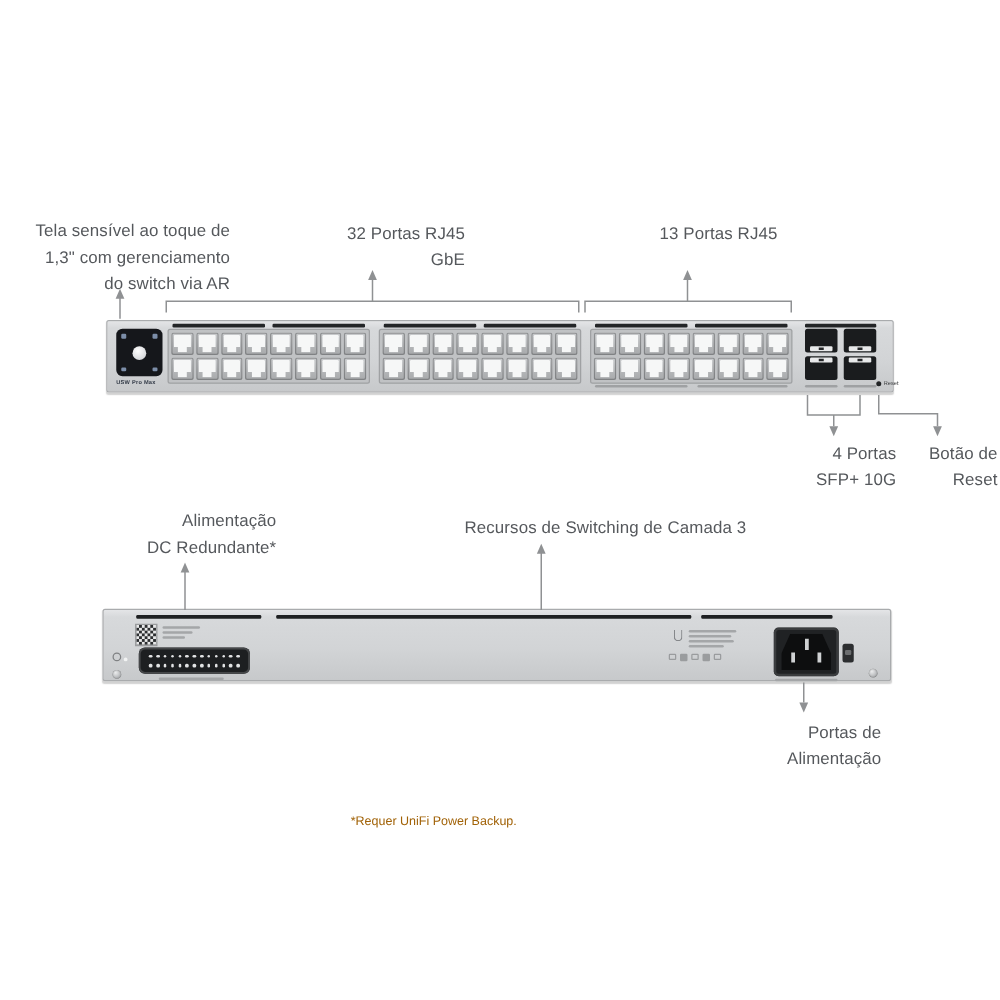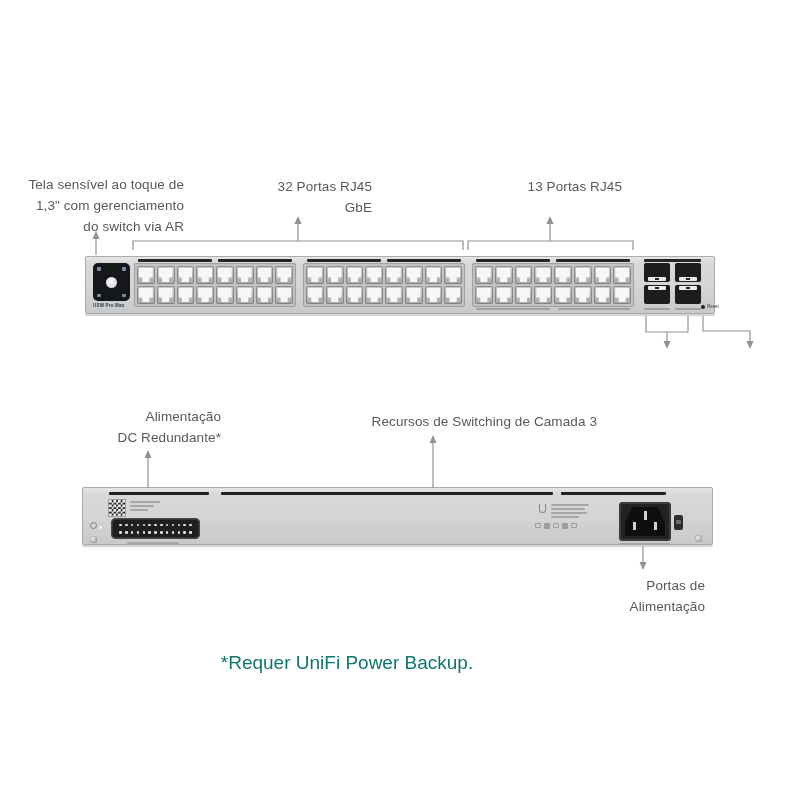--- a/index.html
+++ b/index.html
@@ -1,20 +1,20 @@
 <!DOCTYPE html>
 <html><head>
 <meta charset="utf-8">
 <style>
   html,body{margin:0;padding:0;background:#fff;}
   .canvas{position:relative;width:800px;height:800px;background:#ffffff;overflow:hidden;
           font-family:"Liberation Sans",sans-serif;}
   
   .ann{position:absolute;color:#55585c;font-size:13.5px;line-height:21px;text-align:right;letter-spacing:.1px;}
-  .footnote{position:absolute;left:0;top:652px;width:694px;text-align:center;color:#0f766e;font-size:19px;}
+  .footnote{position:absolute;left:0;top:652px;width:694px;text-align:center;color:#a16207;font-size:10px;}
   
   svg.lines{position:absolute;left:0;top:0;z-index:4;pointer-events:none;}
   svg.lines path{stroke:#8f9193;stroke-width:1.2;fill:none;}
   svg.lines polygon{fill:#8f9193;}
   
   .panel{position:absolute;height:58px;box-sizing:border-box;border:1px solid #a9abad;border-radius:2px;
          background:linear-gradient(180deg,#e4e5e7 0%,#d7d9db 10%,#d2d4d6 55%,#c7c9cb 100%);
          box-shadow:0 1.5px 1px rgba(0,0,0,.18);z-index:2;}
   .panel.front{left:85px;top:256px;width:630px;}
   .panel.rear{left:82px;top:487px;width:631px;}
@@ -86,20 +86,28 @@
     <div>1,3" com gerenciamento</div>
     <div>do switch via AR</div>
   </div>
   <div class="ann" style="left:228px;top:176px;width:144px;">
     <div>32 Portas RJ45</div>
     <div>GbE</div>
   </div>
   <div class="ann" style="left:478px;top:176px;width:144px;">
     <div>13 Portas RJ45</div>
   </div>
+  <div class="ann" style="left:617px;top:352px;width:100px;">
+    <div>4 Portas</div>
+    <div>SFP+ 10G</div>
+  </div>
+  <div class="ann" style="left:702px;top:352px;width:96px;">
+    <div>Botão de</div>
+    <div>Reset</div>
+  </div>
   <div class="ann" style="left:76px;top:406px;width:145px;">
     <div>Alimentação</div>
     <div>DC Redundante*</div>
   </div>
   <div class="ann" style="left:277px;top:411px;width:320px;">
     <div>Recursos de Switching de Camada 3</div>
   </div>
   <div class="ann" style="left:585px;top:575px;width:120px;">
     <div>Portas de</div>
     <div>Alimentação</div>

